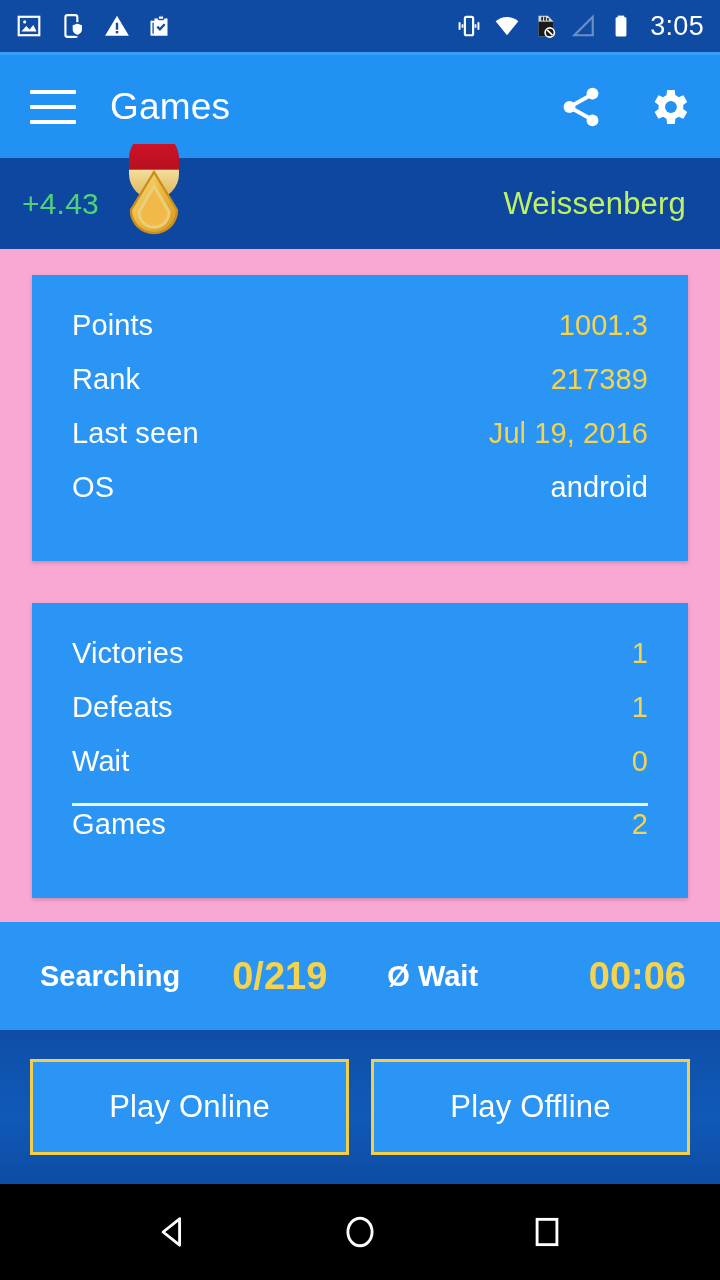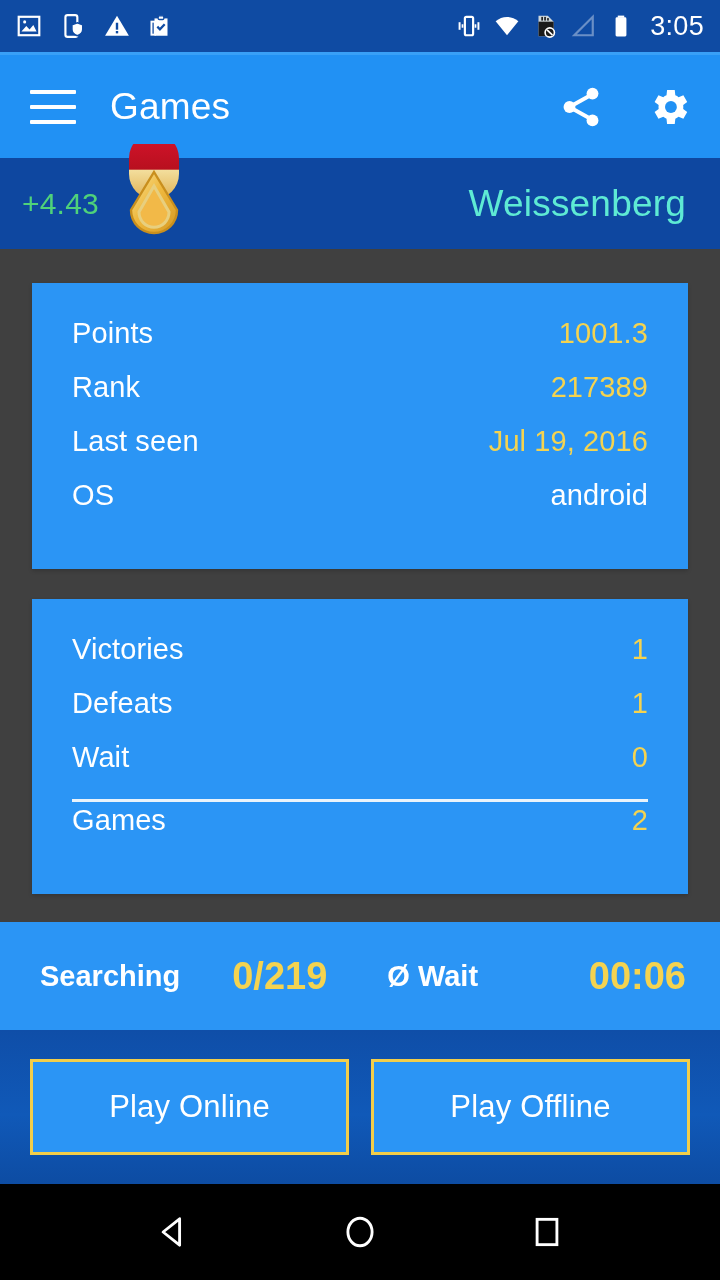--- a/index.html
+++ b/index.html
@@ -120,34 +120,35 @@
   .medal-svg {
     position: absolute;
     left: 0;
     top: -14px;
     width: 74px;
     height: 104px;
     display: block;
   }
   .player-name {
     margin-left: auto;
-    color: #5eead4;
-    font-size: 37px;
+    color: #bef264;
+    font-size: 31px;
     font-weight: 400;
     letter-spacing: 0.2px;
   }
 
   
   .content {
     flex: 1 1 auto;
-    background: #404040;
-    padding: 34px 32px 0 32px;
+    background: #f9a8d4;
+    padding: 26px 32px 0 32px;
     display: flex;
     flex-direction: column;
     overflow: hidden;
+    gap: 12px;
   }
 
   .card {
     background: #2b95f5;
     box-shadow: 0 2px 4px rgba(0,0,0,0.18);
   }
   .card.stats { padding: 34px 40px 36px 40px; }
   .card.record { padding: 34px 40px 36px 40px; margin-top: 30px; }
 
   .row {

